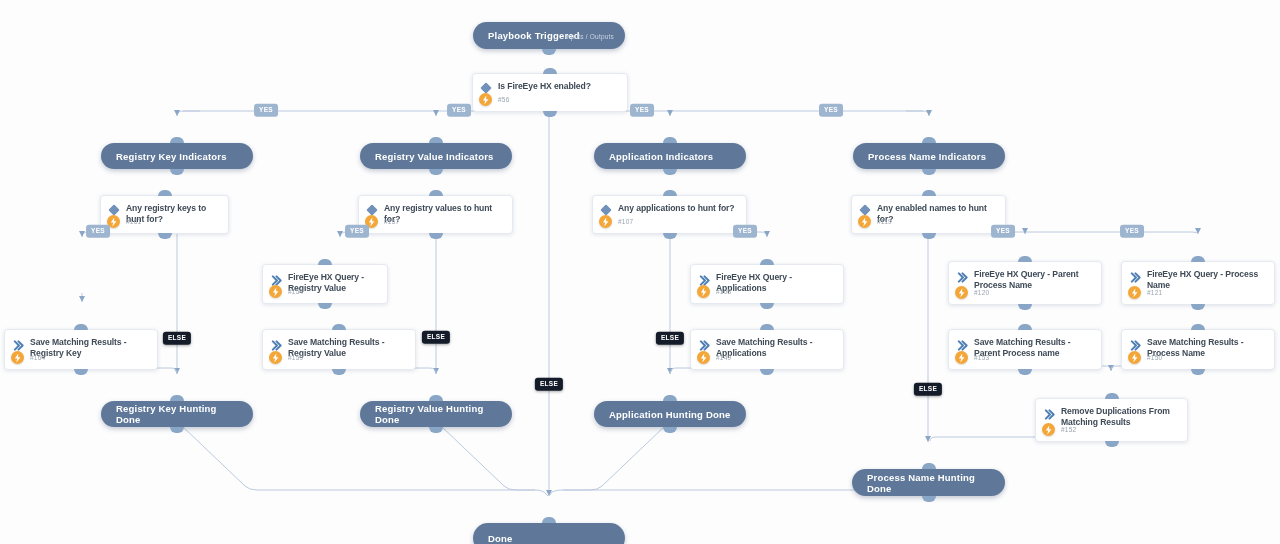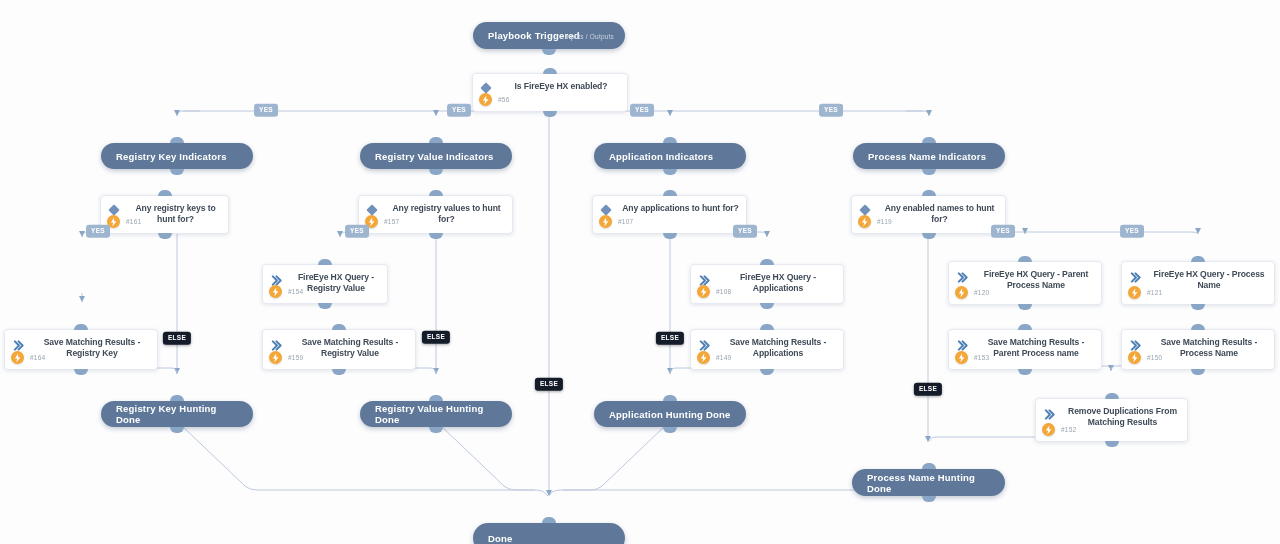--- a/index.html
+++ b/index.html
@@ -17,21 +17,20 @@
     box-shadow:0 2px 5px rgba(43,62,89,.28);
   }
   .pill .io{
     position:absolute;right:11px;top:50%;transform:translateY(-50%);
     font-size:6.5px;font-weight:400;color:#c9d3e1;letter-spacing:.2px;
   }
   
   .box{
     background:#ffffff;border:1px solid #e6eaf0;border-radius:4px;
     box-shadow:0 1px 4px rgba(43,62,89,.14);
-    text-align:center;
   }
   .box .title{
     position:absolute;left:25px;top:7px;right:3px;
     font-size:8.6px;font-weight:700;color:#3f4a57;line-height:11px;letter-spacing:-.1px;
   }
   .diamond{
     position:absolute;left:9px;top:10px;width:8px;height:8px;
     background:#7191ba;transform:rotate(45deg);border-radius:1px;
   }
   .chev{position:absolute;left:8px;top:7px;width:11px;height:11px;}

